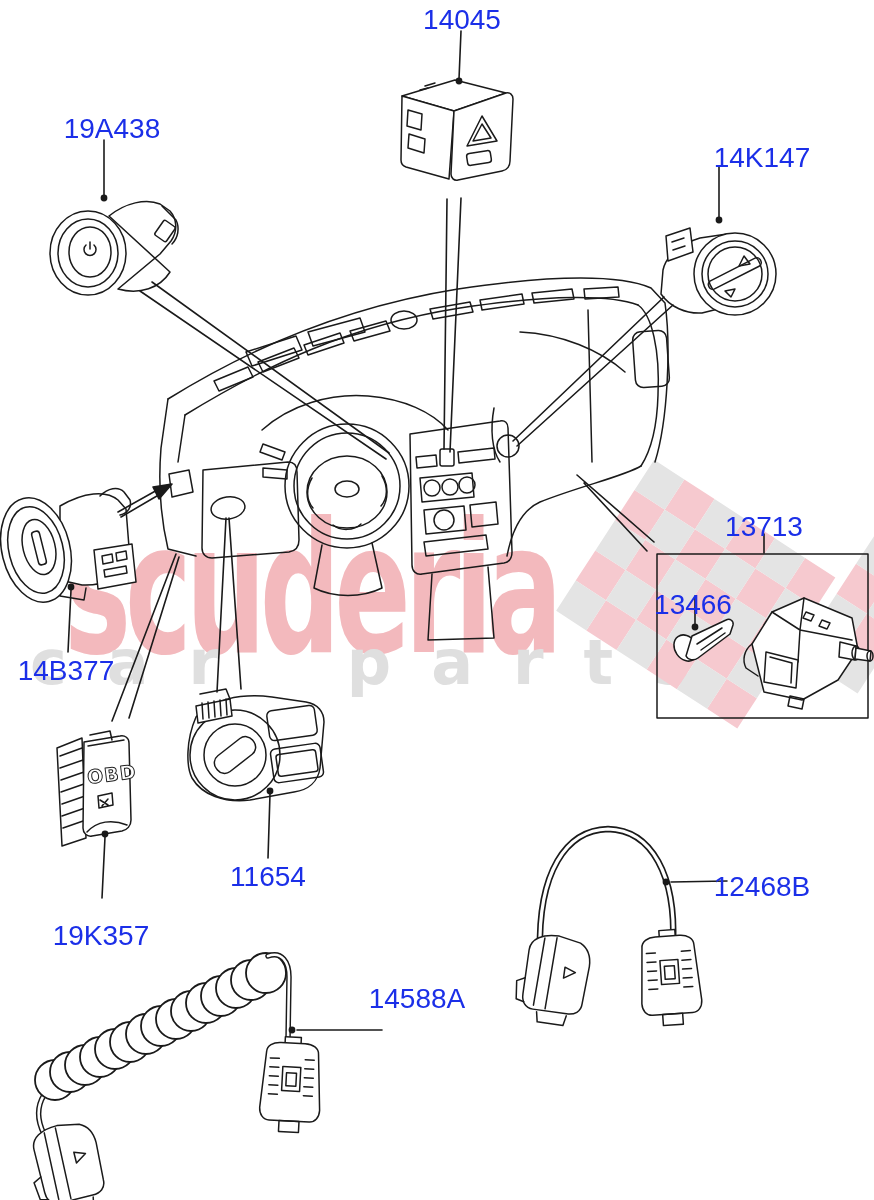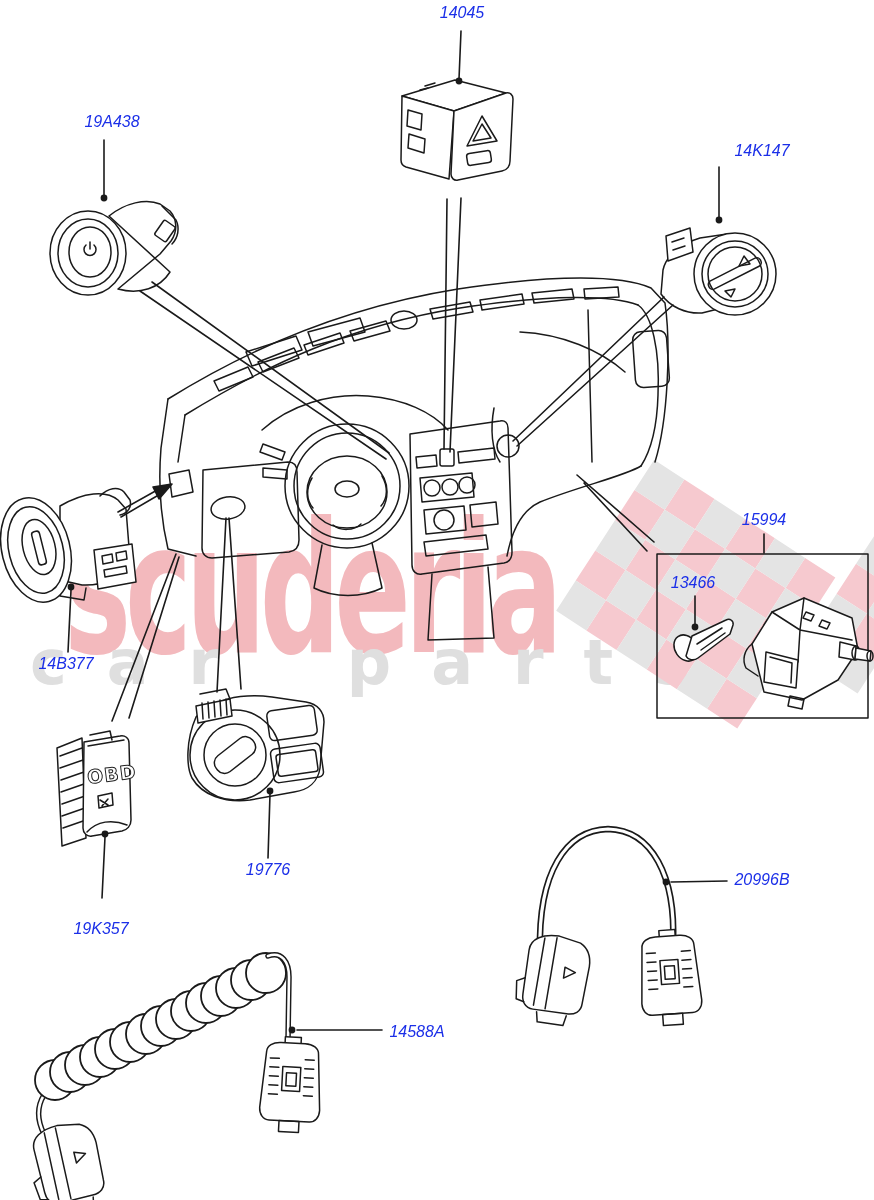--- a/index.html
+++ b/index.html
@@ -20,21 +20,21 @@
     font-family:"DejaVu Sans",sans-serif;font-weight:bold;
     font-size:62px;line-height:1;letter-spacing:40px;word-spacing:26px;
     color:#dfdfdf;white-space:nowrap;
   }
   .wm-flag{position:absolute;left:0;top:0;}
   
   .art{position:absolute;left:0;top:0;z-index:2;}
   
   .plabel{
     position:absolute;z-index:3;transform:translateX(-50%);
-    font-size:16px;color:#1b2fe8;white-space:nowrap;cursor:pointer;font-style:italic;
+    font-size:28px;color:#1b2fe8;white-space:nowrap;cursor:pointer;
   }
 </style>
 </head>
 <body>
 
 <div class="canvas">
 
   <div class="watermark">
     <div class="wm-brand">scuderia</div>
     <div class="wm-sub">car parts</div>
@@ -277,20 +277,20 @@
         <circle cx="695" cy="627" r="3.4"></circle>
         <circle cx="666" cy="882" r="3.4"></circle>
         <circle cx="292" cy="1030" r="3.4"></circle>
       </g>
     </g>
   </svg>
 
   <div class="plabel" style="left:462px;top:4px">14045</div>
   <div class="plabel" style="left:112px;top:113px">19A438</div>
   <div class="plabel" style="left:762px;top:142px">14K147</div>
-  <div class="plabel" style="left:764px;top:511px">15994</div>
-  <div class="plabel" style="left:693px;top:574px">13466</div>
+  <div class="plabel" style="left:764px;top:511px">13713</div>
+  <div class="plabel" style="left:693px;top:589px">13466</div>
   <div class="plabel" style="left:66px;top:655px">14B377</div>
   <div class="plabel" style="left:101px;top:920px">19K357</div>
-  <div class="plabel" style="left:268px;top:861px">19776</div>
-  <div class="plabel" style="left:762px;top:871px">20996B</div>
-  <div class="plabel" style="left:417px;top:1023px">14588A</div>
+  <div class="plabel" style="left:268px;top:861px">11654</div>
+  <div class="plabel" style="left:762px;top:871px">12468B</div>
+  <div class="plabel" style="left:417px;top:983px">14588A</div>
 </div>
 
 </body></html>

